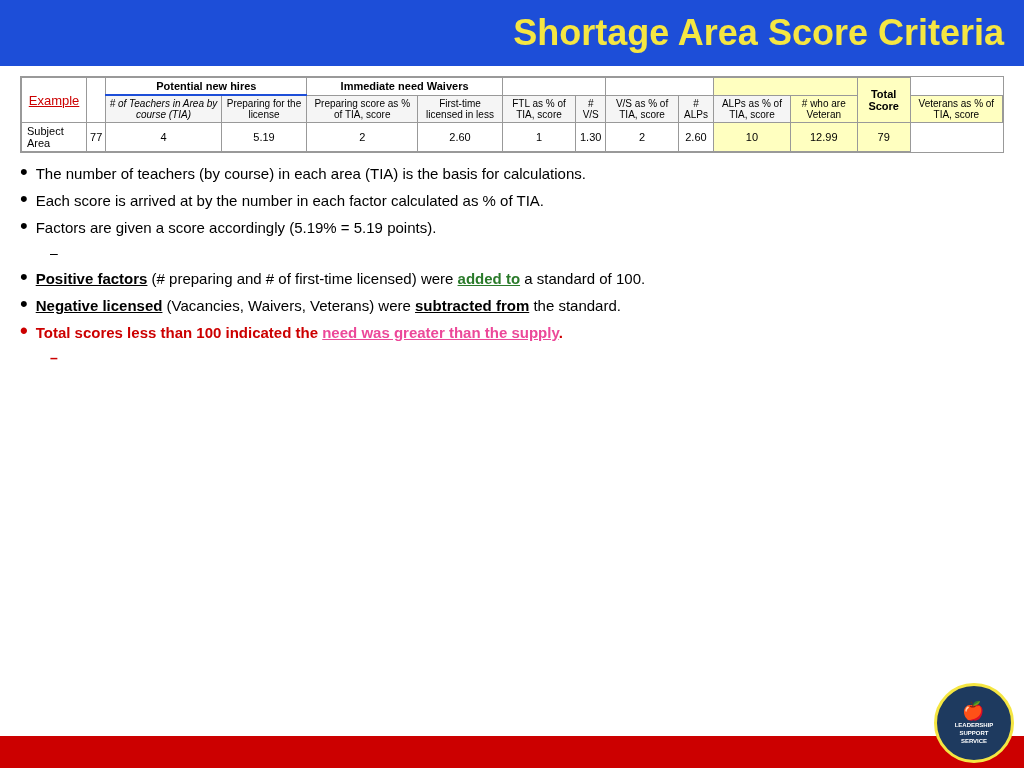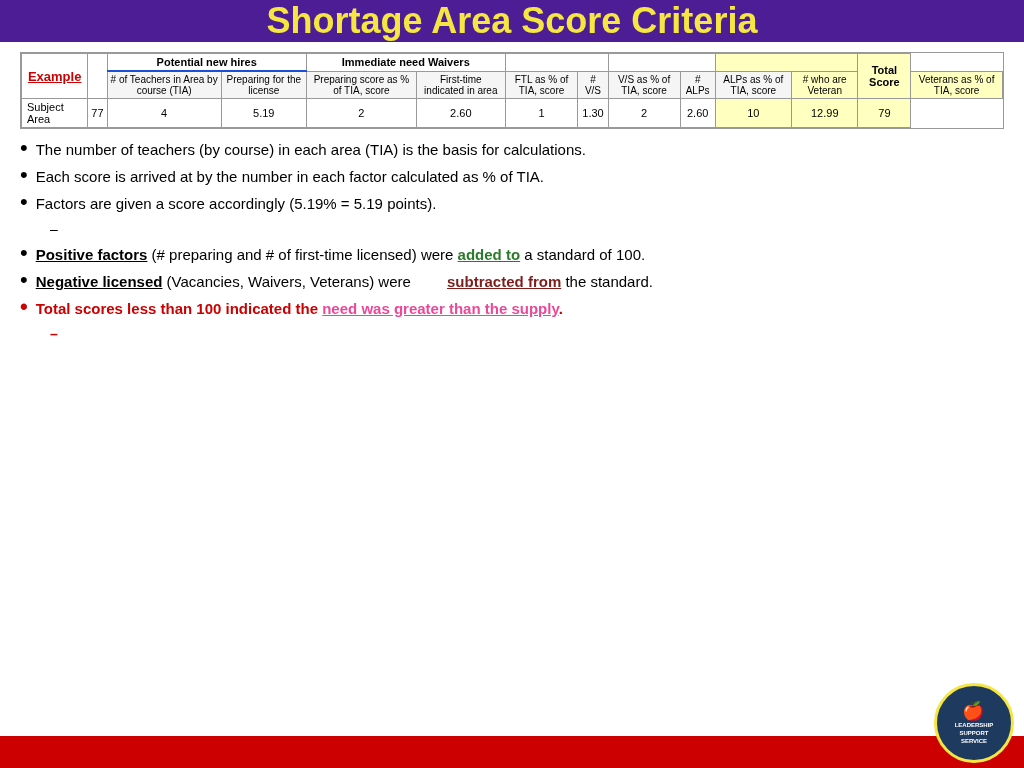--- a/index.html
+++ b/index.html
@@ -7,23 +7,23 @@
       width: 1024px;
       height: 768px;
       font-family: Arial, sans-serif;
       background: #fff;
       overflow: hidden;
       position: relative;
     }
 
     
     .header {
-      background: #4c1d95;
-      padding: 0 20px;
-      text-align: center;
+      background: #1d4ed8;
+      padding: 12px 20px;
+      text-align: right;
     }
     .header h1 {
       color: #f5e642;
       font-size: 36px;
       font-weight: bold;
     }
 
     
     .content {
       padding: 10px 20px 0 20px;
@@ -40,21 +40,21 @@
       border-collapse: collapse;
     }
     table th, table td {
       border: 1px solid #999;
       text-align: center;
       padding: 2px 3px;
       vertical-align: middle;
     }
     .example-cell {
       color: #c00;
-      font-weight: bold;
+      font-weight: normal;
       font-size: 13px;
       text-decoration: underline;
       background: #fff !important;
     }
     .group-header {
       font-weight: bold;
       font-size: 11px;
     }
     .sub-header {
       font-size: 10px;
@@ -108,24 +108,23 @@
     .bold-underline {
       font-weight: bold;
       text-decoration: underline;
     }
     .green-link {
       color: #2a7a2a;
       font-weight: bold;
       text-decoration: underline;
     }
     .green-link-dark {
-      color: #7f1d1d;
-      font-weight: bold;
-      text-decoration: underline;
-      margin-left: 32px;
+      color: #000000;
+      font-weight: bold;
+      text-decoration: underline;
     }
     .red-bold {
       color: #cc0000;
       font-weight: bold;
     }
     .red-underline {
       color: #ec4899;
       font-weight: bold;
       text-decoration: underline;
     }
@@ -203,24 +202,24 @@
           <td colspan="2" class="group-header" style="background:#fff;">
             <span></span>
           </td>
           <td colspan="2" class="group-header" style="background:#ffffc0;">
             <span></span>
           </td>
           <td rowspan="2" class="group-header yellow-bg">Total Score</td>
         </tr>
 
         <tr>
-          <td class="sub-header" style="font-size:10px;"># of Teachers in Area by course (TIA)</td>
+          <td class="sub-header" style="font-size:10px;font-style:italic;"># of Teachers in Area by course (TIA)</td>
           <td class="sub-header">Preparing for the license</td>
           <td class="sub-header">Preparing score as % of TIA, score</td>
-          <td class="sub-header">First-time indicated in area</td>
+          <td class="sub-header">First-time licensed in less</td>
           <td class="sub-header">FTL as % of TIA, score</td>
           <td class="sub-header"># V/S</td>
           <td class="sub-header">V/S as % of TIA, score</td>
           <td class="sub-header"># ALPs</td>
           <td class="sub-header">ALPs as % of TIA, score</td>
           <td class="sub-header yellow-bg"># who are Veteran</td>
           <td class="sub-header yellow-bg">Veterans as % of TIA, score</td>
         </tr>
       </thead>
       <tbody>

